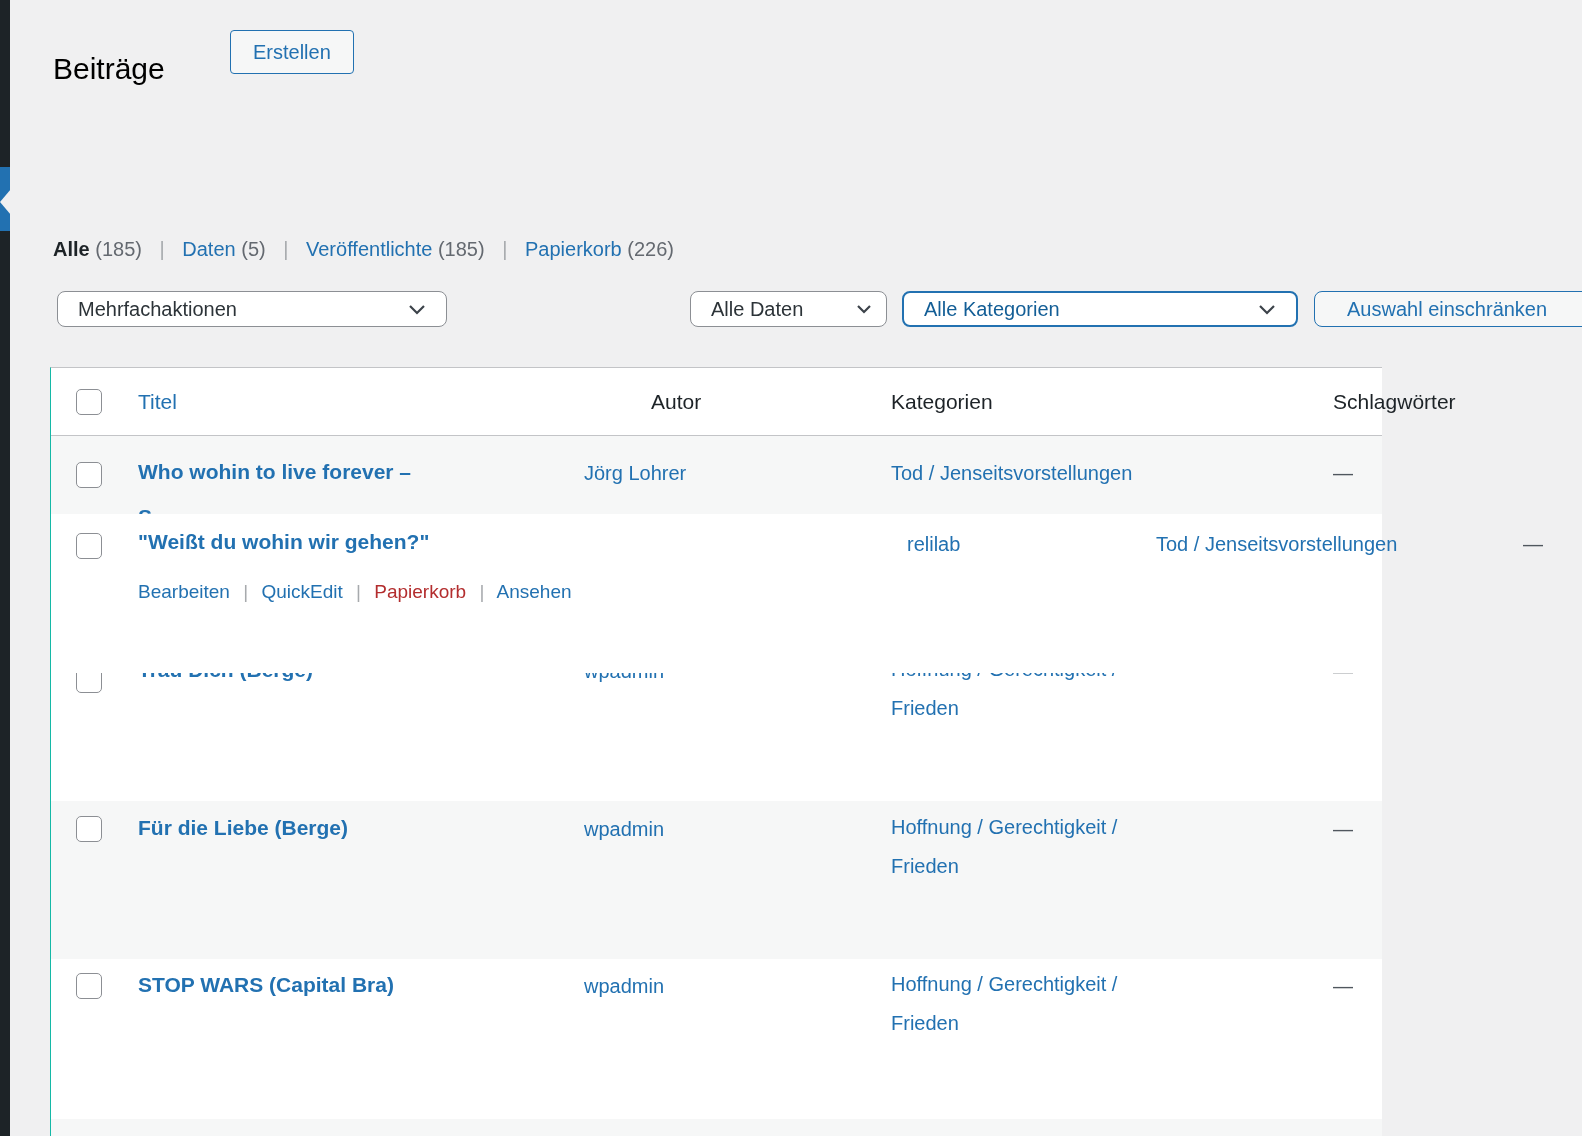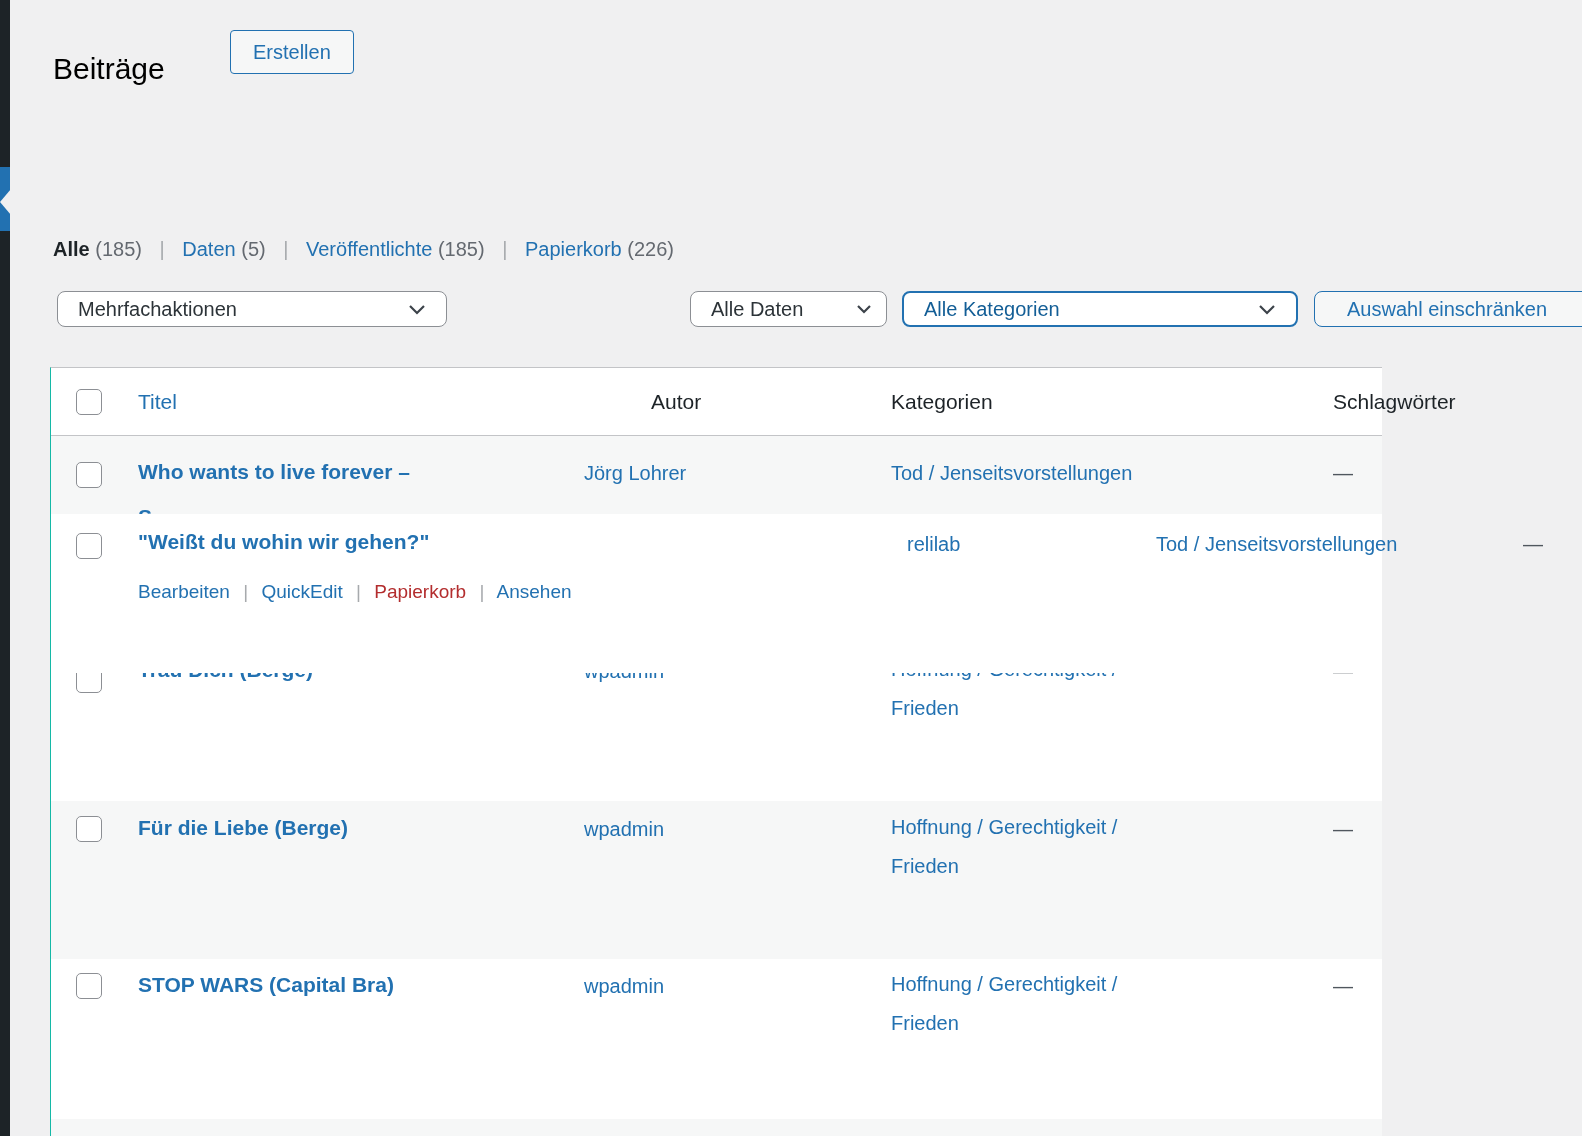--- a/index.html
+++ b/index.html
@@ -123,21 +123,21 @@
       <div class="cb" style="left:25px;top:21px;"></div>
       <div class="th link" style="left:87px;">Titel</div>
       <div class="th" style="left:564px;margin-left:36px;">Autor</div>
       <div class="th" style="left:840px;">Kategorien</div>
       <div class="th" style="left:1282px;">Schlagwörter</div>
     </div>
 
     <div class="band stripe" style="top:68px;height:78px;"></div>
     <div class="z1">
       <div class="cb" style="left:25px;top:94px;"></div>
-      <div class="rowtitle" style="left:87px;top:90px;">Who wants to live forever –</div>
+      <div class="rowtitle" style="left:87px;top:90px;">Who wohin to live forever –</div>
       <div class="rowtitle" style="left:87px;top:135px;">S</div>
       <div class="cell link" style="left:533px;top:92px;">Jörg Lohrer</div>
       <div class="cell link" style="left:840px;top:92px;">Tod / Jenseitsvorstellungen</div>
       <div class="cell dash" style="left:1282px;top:92px;">—</div>
     </div>
 
     <div class="band overlay" style="top:146px;height:159px;">
       <div class="cb" style="left:25px;top:19px;"></div>
       <div class="rowtitle" style="left:87px;top:14px;">"Weißt du wohin wir gehen?"</div>
       <div class="cell link" style="left:856px;top:17px;">relilab</div>

